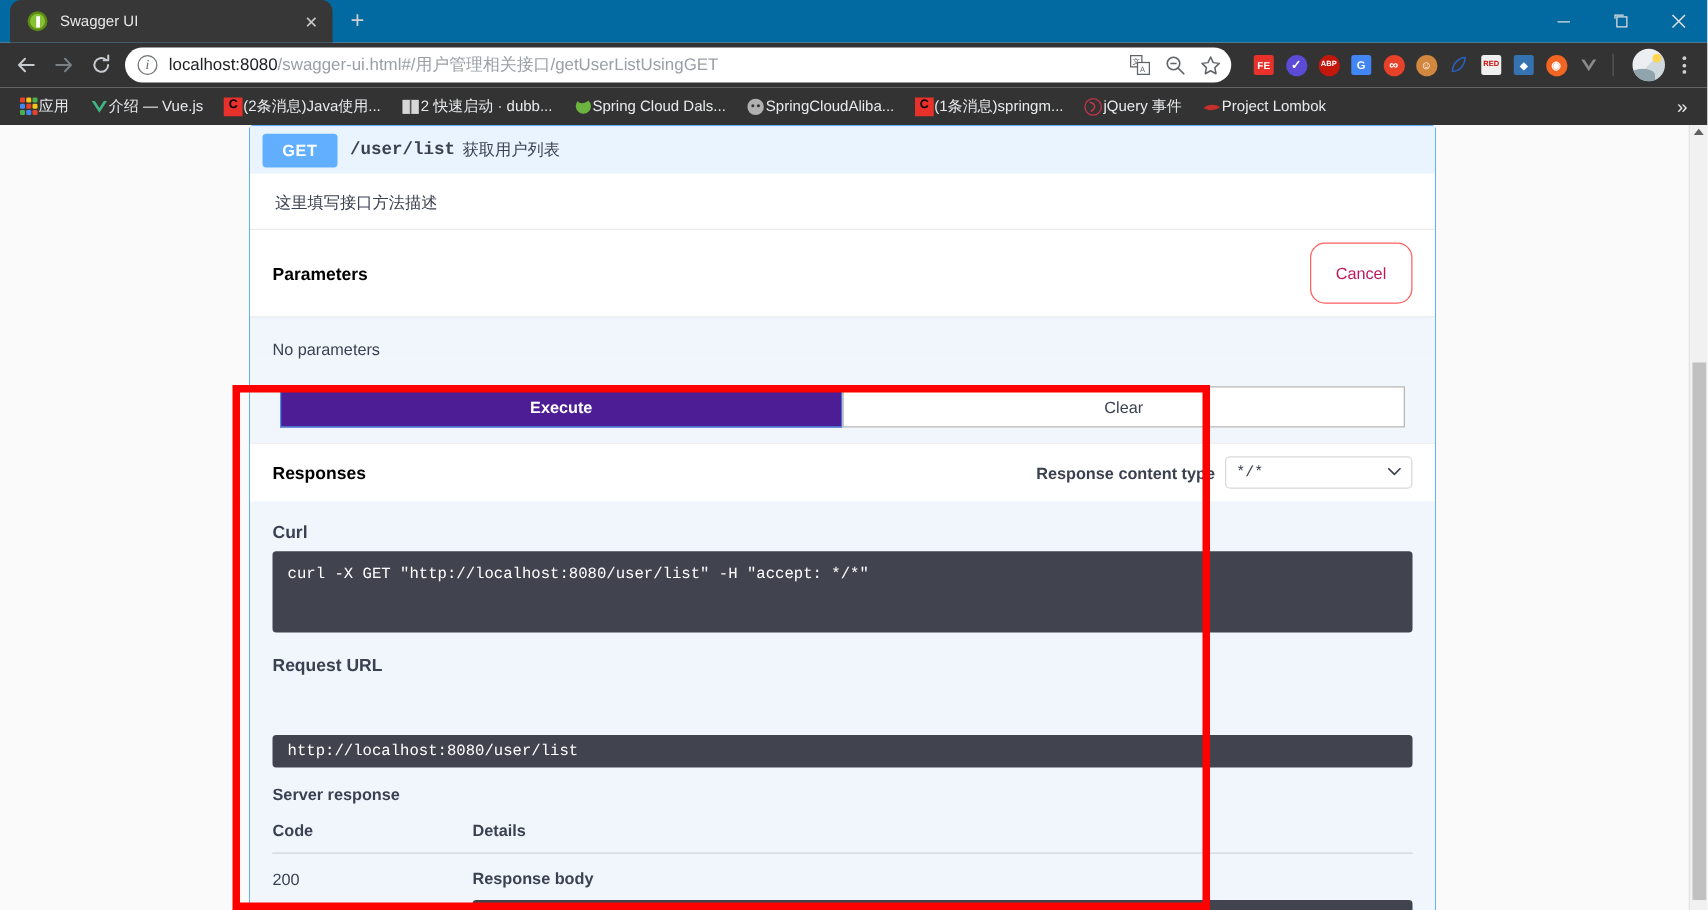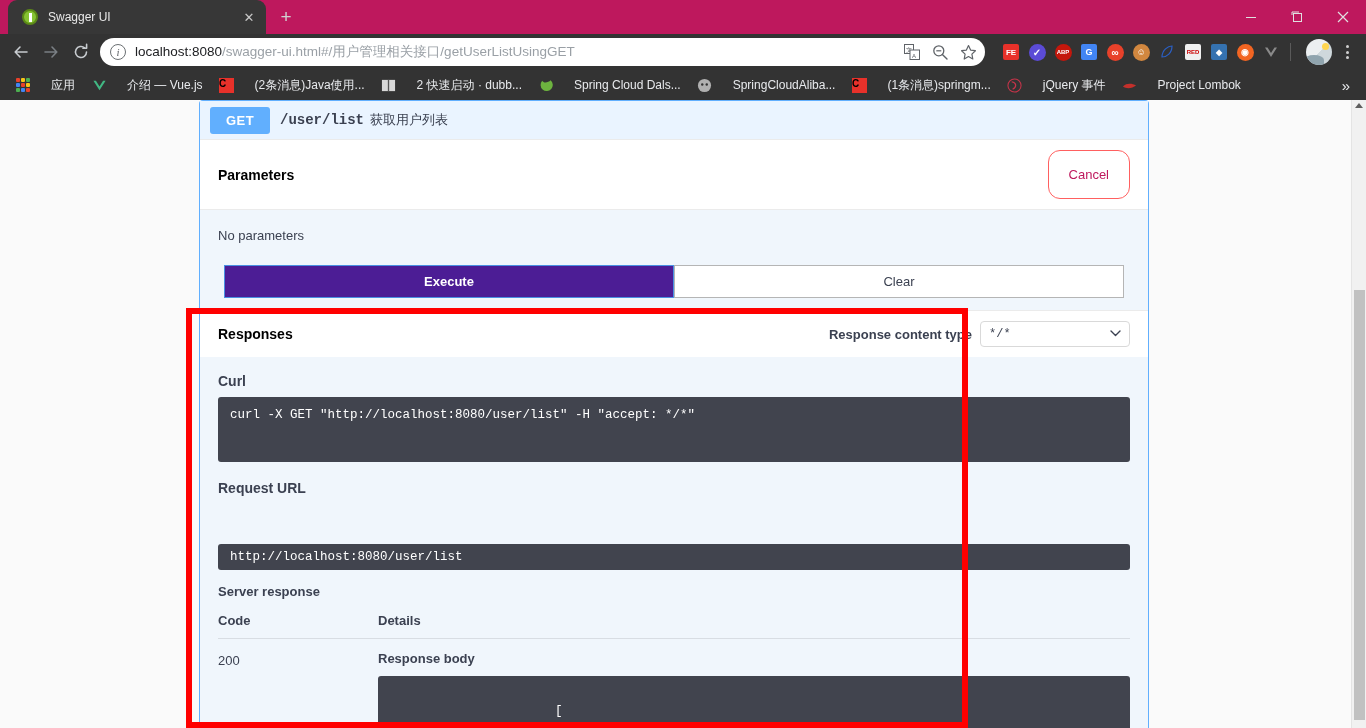--- a/index.html
+++ b/index.html
@@ -7,21 +7,21 @@
     width: 1366px; height: 728px;
     overflow: hidden;
     font-family: "Liberation Sans", sans-serif;
     background: #f8f8f8;
   }
 
   
   .browser { width: 1366px; height: 728px; position: relative; }
 
   .titlebar {
-    height: 34px; background: #be185d; display: flex; align-items: flex-end;
+    height: 34px; background: #0369a1; display: flex; align-items: flex-end;
     position: relative;
   }
   .tab {
     height: 34px; width: 258px; margin-left: 8px;
     background: #373737;
     border-radius: 9px 9px 0 0;
     display: flex; align-items: center; padding: 0 8px 0 14px;
     position: relative;
   }
   .tab-favicon {
@@ -122,22 +122,22 @@
     cursor: pointer; flex: 0 0 26px;
   }
   .kebab span { width: 3px; height: 3px; border-radius: 50%; background: #d0d0d0; }
   .vdiv { width: 1px; height: 18px; background: #5a5a5a; margin: 0 5px; }
 
   .bookmarks {
     height: 30px; background: #333333; display: flex; align-items: center;
     padding: 0 8px; gap: 2px; overflow: hidden;
   }
   .bm {
-    display: flex; align-items: center; gap: 20px; padding: 3px 7px;
-    border-radius: 4px; cursor: pointer; white-space: nowrap; flex: 0 0 auto;
+    display: flex; align-items: center; gap: 0; padding: 3px 7px;
+    border-radius: 4px; cursor: pointer; white-space: nowrap; flex: 0 0 auto; text-align: center;
   }
   .bm-label { color: #e8eaed; font-size: 12px; }
   .bm-ico { width: 16px; height: 16px; flex: 0 0 16px;
     display: flex; align-items: center; justify-content: center;
     font-size: 10px; font-weight: bold; }
   .bm-overflow {
     margin-left: auto; color: #e8eaed; font-size: 15px; padding: 0 8px;
     cursor: pointer;
   }
   .apps-grid {
@@ -494,20 +494,21 @@
     <div class="swagger">
       <div class="op-block">
 
         <div class="op-summary">
           <span class="http-method">GET</span>
           <span class="op-path">/user/list</span>
           <span class="op-desc-note">获取用户列表</span>
         </div>
 
         <div class="op-body">
+          <div class="op-desc">这里填写接口方法描述</div>
 
           <div class="section-head">
             <span class="section-title">Parameters</span>
             <button class="btn-cancel">Cancel</button>
           </div>
 
           <div class="params-body">
             <div class="no-params">No parameters</div>
           </div>
 

